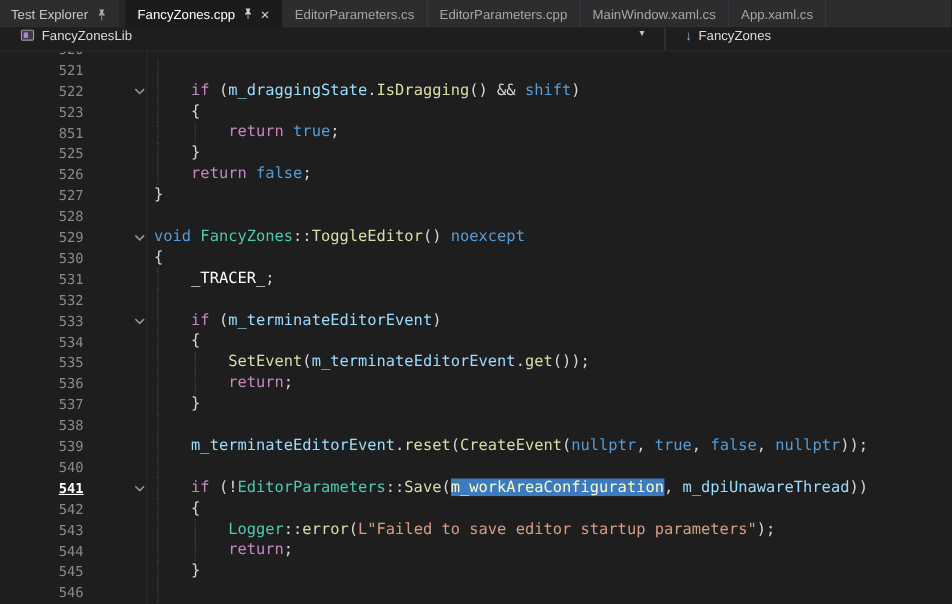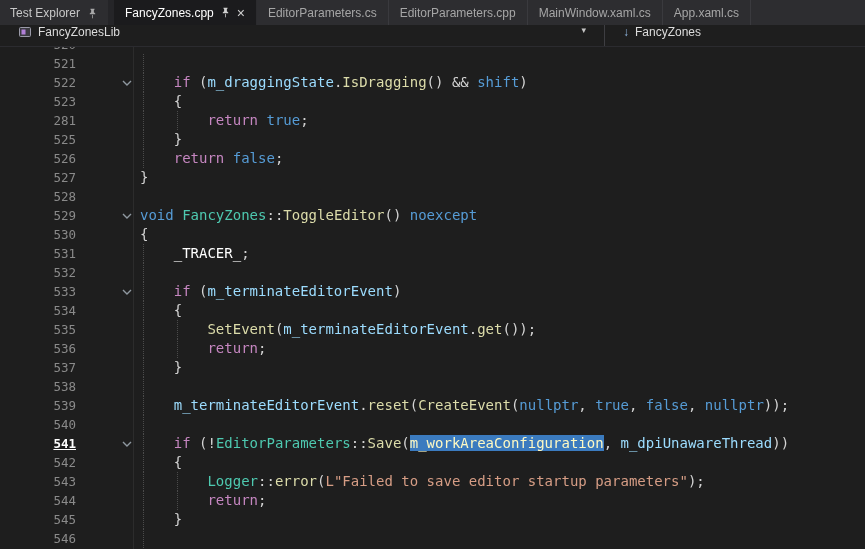--- a/index.html
+++ b/index.html
@@ -119,21 +119,21 @@
             </span>
           </span>
           <span class="content" style="padding-left: 33.72px;"><span class="guide" style="left: 3px;"></span><span style="color: rgb(197, 134, 192);">if</span><span style="color: rgb(212, 212, 212);"> (</span><span style="color: rgb(156, 220, 254);">m_draggingState</span><span style="color: rgb(212, 212, 212);">.</span><span style="color: rgb(220, 220, 170);">IsDragging</span><span style="color: rgb(212, 212, 212);">() &amp;&amp; </span><span style="color: rgb(86, 156, 214);">shift</span><span style="color: rgb(212, 212, 212);">)</span></span>
         </div>
         <div class="row">
           <span class="gutter">523</span>
           <span class="fold"></span>
           <span class="content" style="padding-left: 33.72px;"><span class="guide" style="left: 3px;"></span><span style="color: rgb(212, 212, 212);">{</span></span>
         </div>
         <div class="row">
-          <span class="gutter">281</span>
+          <span class="gutter">851</span>
           <span class="fold"></span>
           <span class="content" style="padding-left: 67.44px;"><span class="guide" style="left: 3px;"></span><span class="guide" style="left: 36.72px;"></span><span style="color: rgb(197, 134, 192);">return</span><span style="color: rgb(212, 212, 212);"> </span><span style="color: rgb(86, 156, 214);">true</span><span style="color: rgb(212, 212, 212);">;</span></span>
         </div>
         <div class="row">
           <span class="gutter">525</span>
           <span class="fold"></span>
           <span class="content" style="padding-left: 33.72px;"><span class="guide" style="left: 3px;"></span><span style="color: rgb(212, 212, 212);">}</span></span>
         </div>
         <div class="row">
           <span class="gutter">526</span>

